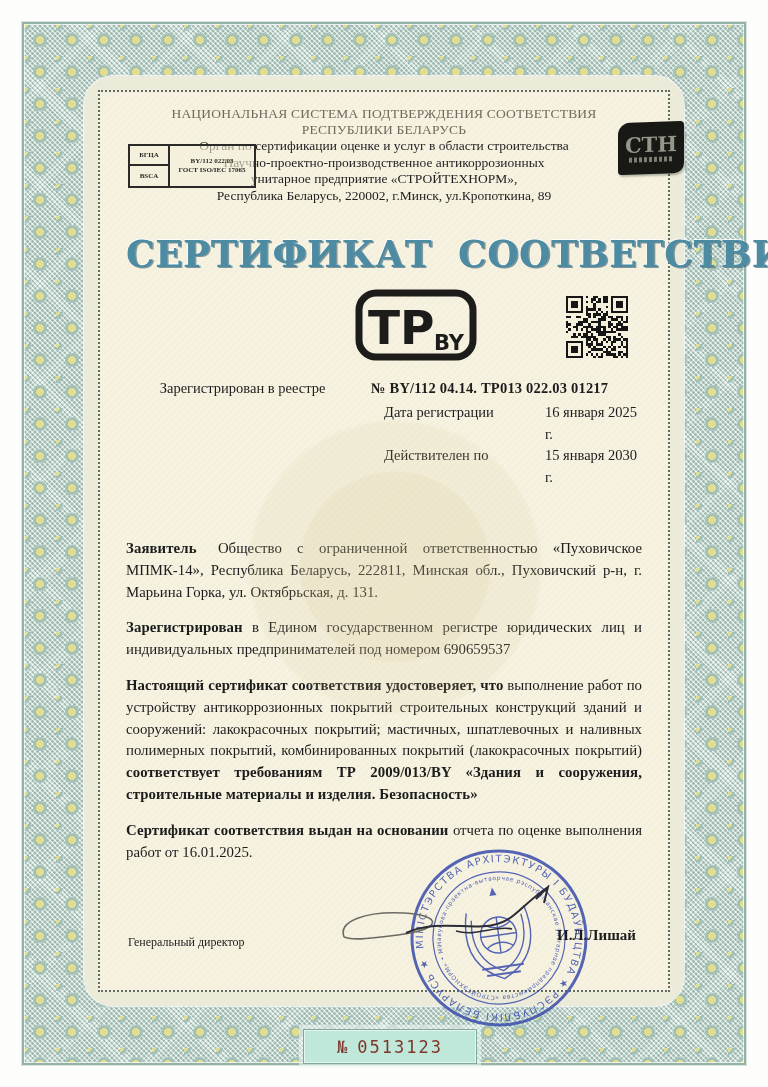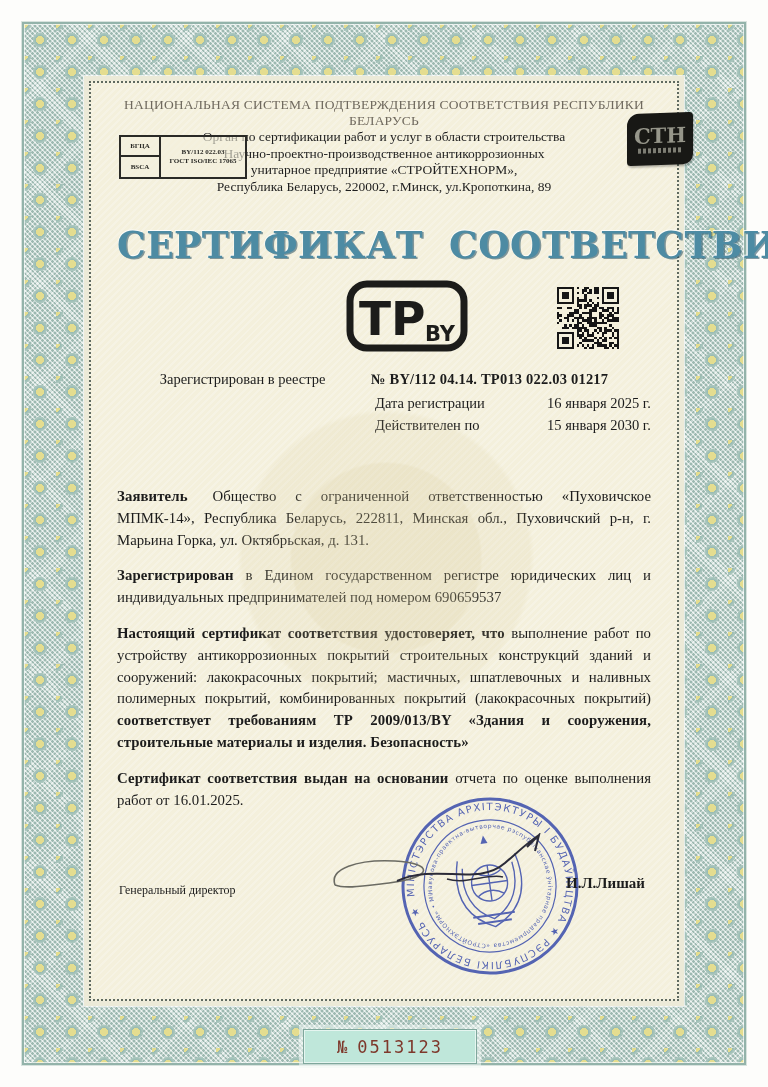--- a/index.html
+++ b/index.html
@@ -18,22 +18,23 @@
       repeating-linear-gradient(45deg, rgba(255,255,255,.5) 0 1.5px, rgba(109,146,137,.22) 1.5px 3.5px),
       repeating-linear-gradient(-45deg, rgba(255,255,255,.5) 0 1.5px, rgba(109,146,137,.22) 1.5px 3.5px);
     background-size:32px 32px,32px 32px,32px 32px,32px 32px,auto,auto;
     border:2px solid #93b3aa;
     box-shadow:inset 0 0 0 1px rgba(255,255,255,.65), 0 0 0 1px rgba(147,179,170,.35);
   }
 
   
   .panel-wrap{
     position:absolute;left:84px;top:76px;width:600px;height:930px;
-    background:#ecead8;padding:5px;box-sizing:border-box;
+    background:#ecead8;padding:14px;box-sizing:border-box;
     box-shadow:0 0 0 1px rgba(255,255,255,.7);
+    border-radius:29px;
   }
   .panel{
     position:relative;width:100%;height:100%;box-sizing:border-box;
     border:2px dotted #5f6a60;
     background:#f4f0dc;
     background-image:repeating-linear-gradient(135deg, rgba(255,255,255,.22) 0 2px, rgba(0,0,0,0) 2px 5px);
     padding:12px 26px;color:#1c1c1c;
   }
   .watermark{
     position:absolute;left:120px;top:300px;width:350px;height:350px;border-radius:50%;
@@ -115,21 +116,21 @@
 <div class="page">
 
   <div class="frame"></div>
 
   <div class="panel-wrap">
     <div class="panel">
 
       <div class="watermark"></div>
 
       <div class="hdr-line1">НАЦИОНАЛЬНАЯ СИСТЕМА ПОДТВЕРЖДЕНИЯ СООТВЕТСТВИЯ РЕСПУБЛИКИ БЕЛАРУСЬ</div>
-      <div class="hdr-line">Орган по сертификации работ и услуг в области строительства</div>
+      <div class="hdr-line">Орган по сертификации оценке и услуг в области строительства</div>
       <div class="hdr-line">Научно-проектно-производственное антикоррозионных</div>
       <div class="hdr-line">унитарное предприятие «СТРОЙТЕХНОРМ»,</div>
       <div class="hdr-line">Республика Беларусь, 220002, г.Минск, ул.Кропоткина, 89</div>
 
       <div class="accred-box">
         <div class="accred-left">
           <div class="accred-cell top">БГЦА</div>
           <div class="accred-cell">BSCA</div>
         </div>
         <div class="accred-right">

